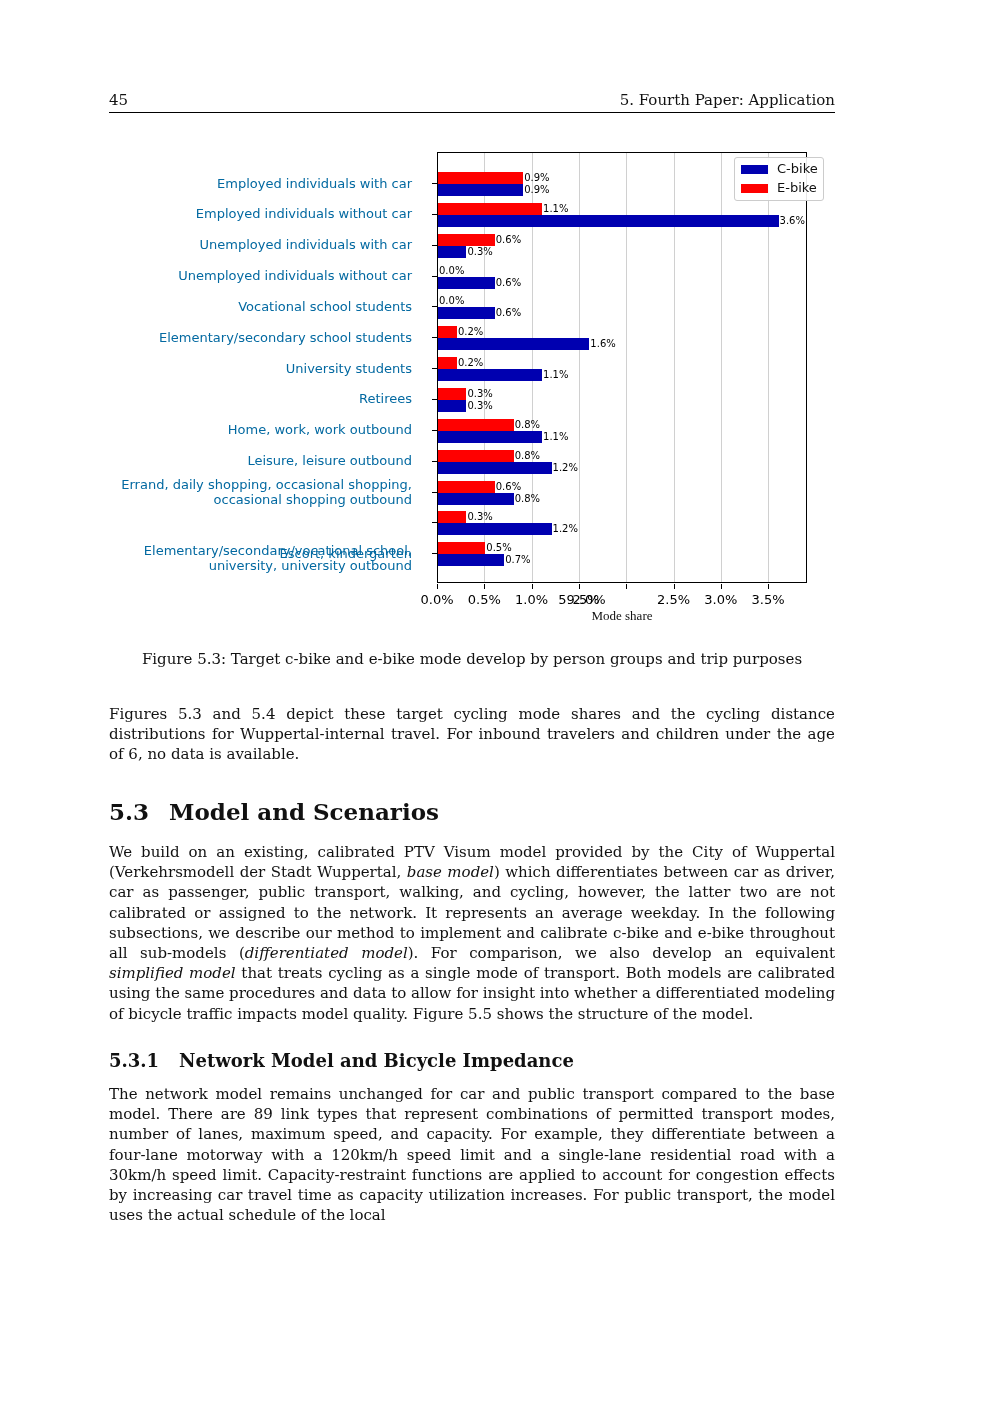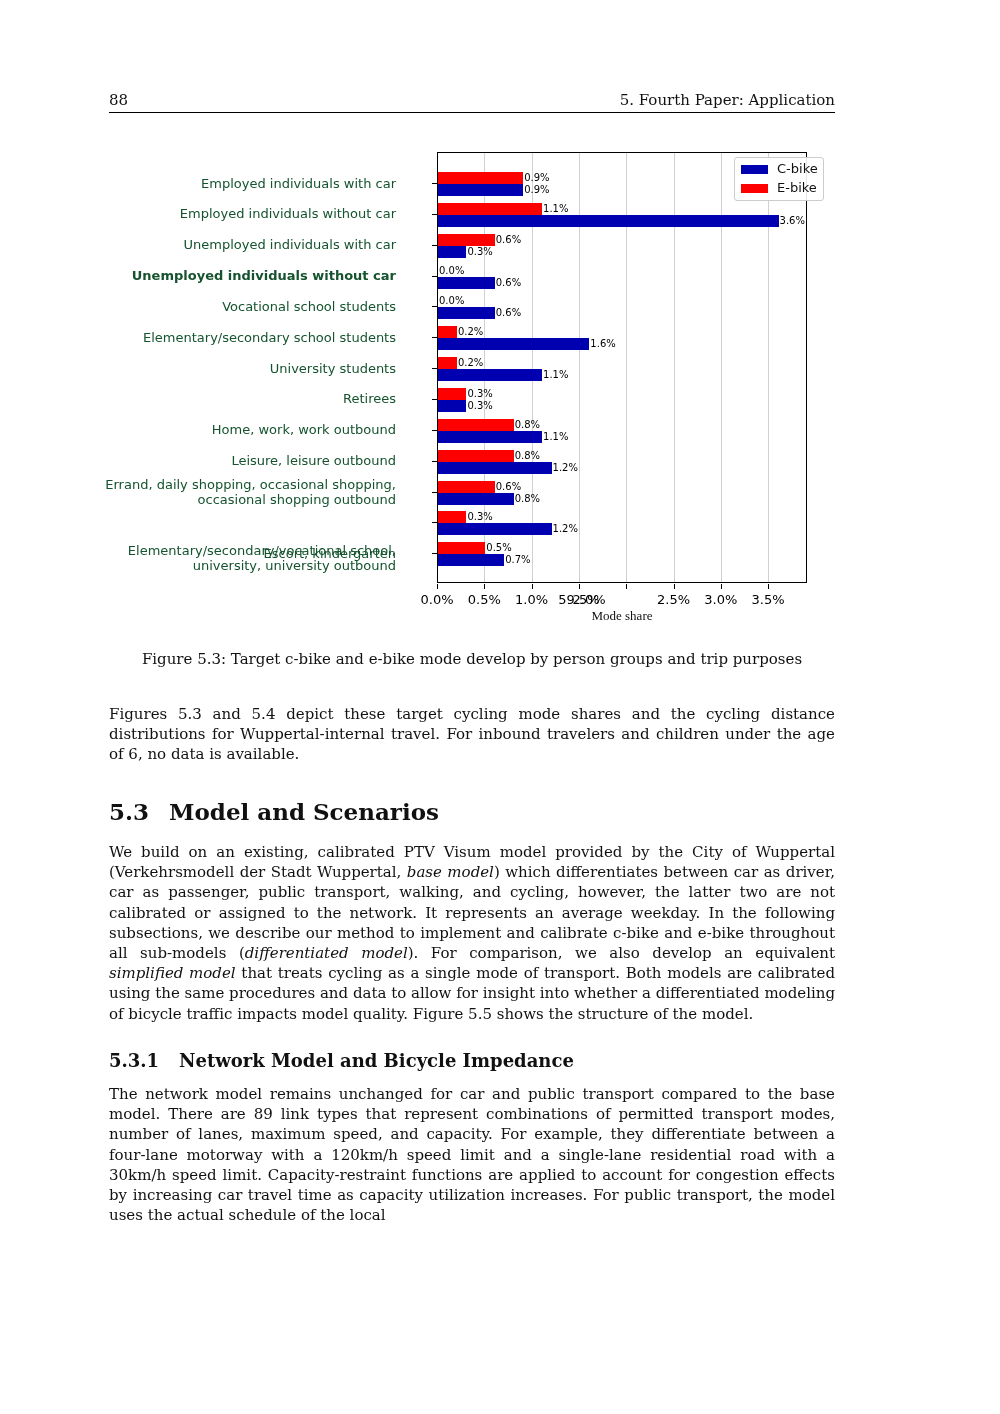--- a/index.html
+++ b/index.html
@@ -10,22 +10,22 @@
   .running-head .pageno { position: absolute; left: 0; top: 1px; }
   .running-head .chapter { position: absolute; right: 0; top: 1px; }
   .plot { position: absolute; left: 437px; top: 152px; width: 370px; height: 431px;
           border: 1px solid #000; box-sizing: border-box; background: #fff; }
   .gridline { position: absolute; top: 0; bottom: 0; width: 1px; background: #d0d0d0; }
   .bar { position: absolute; height: 12px; left: 0; }
   .bar.c { background: #0000b0; }
   .bar.e { background: #ff0000; }
   .barlabel { position: absolute; font-family: "DejaVu Sans", sans-serif; font-size: 10px;
               line-height: 12px; color: #000; white-space: nowrap; }
-  .ytick-label { position: absolute; right: 604px; font-family: "DejaVu Sans", sans-serif;
-                 font-size: 13px; line-height: 15px; text-align: right; white-space: nowrap; color: #14532d; }
+  .ytick-label { position: absolute; right: 588px; font-family: "DejaVu Sans", sans-serif;
+                 font-size: 13px; line-height: 15px; text-align: right; white-space: nowrap; color: #0369a1; }
   .ytick { position: absolute; left: 432px; width: 5px; height: 1px; background: #000; }
   .xtick { position: absolute; top: 584px; width: 1px; height: 5px; background: #000; }
   .xtick-label { position: absolute; top: 592px; width: 50px; margin-left: -25px; text-align: center;
                  font-family: "DejaVu Sans", sans-serif; font-size: 13px; color: #000; }
   .xlabel { position: absolute; top: 608px; left: 437px; width: 370px; text-align: center;
             font-family: Liberation Serif, serif; font-size: 13px; }
   .legend { position: absolute; left: 713px; top: 157px; width: 88px; height: 42px;
             border: 1px solid #ccc; border-radius: 3px; background: rgba(255,255,255,0.9);
             font-family: "DejaVu Sans", sans-serif; font-size: 13px; margin-left: 21px; }
   .legend .item { position: absolute; left: 6px; height: 16px; }
@@ -38,21 +38,21 @@
   .para i { font-style: italic; }
   .h2 { position: absolute; left: 109px; top: 798px; font-size: 23px; font-weight: bold; }
   .h2 .num { display: inline-block; width: 60px; }
   .h3 { position: absolute; left: 109px; top: 1050px; font-size: 18px; font-weight: bold; }
   .h3 .num { display: inline-block; width: 70px; }
 </style>
 </head>
 <body>
 
 <div class="running-head">
-  <span class="pageno">88</span>
+  <span class="pageno">45</span>
   <span class="chapter">5. Fourth Paper: Application</span>
 </div>
 
 <div id="chart">
   <div class="plot" id="plot">
       <div class="gridline" style="left: 46.3px;"></div>
       <div class="gridline" style="left: 93.6px;"></div>
       <div class="gridline" style="left: 140.9px;"></div>
       <div class="gridline" style="left: 188.2px;"></div>
       <div class="gridline" style="left: 235.5px;"></div>
@@ -144,21 +144,21 @@
     </div>
     <div class="ytick" style="top: 213.85px;"></div>
     <div class="ytick-label" style="top: 206.35px;">
       <div>Employed individuals without car</div>
     </div>
     <div class="ytick" style="top: 244.7px;"></div>
     <div class="ytick-label" style="top: 237.2px;">
       <div>Unemployed individuals with car</div>
     </div>
     <div class="ytick" style="top: 275.55px;"></div>
-    <div class="ytick-label" style="top: 268.05px; font-weight: bold;">
+    <div class="ytick-label" style="top: 268.05px;">
       <div>Unemployed individuals without car</div>
     </div>
     <div class="ytick" style="top: 306.4px;"></div>
     <div class="ytick-label" style="top: 298.9px;">
       <div>Vocational school students</div>
     </div>
     <div class="ytick" style="top: 337.25px;"></div>
     <div class="ytick-label" style="top: 329.75px;">
       <div>Elementary/secondary school students</div>
     </div>

